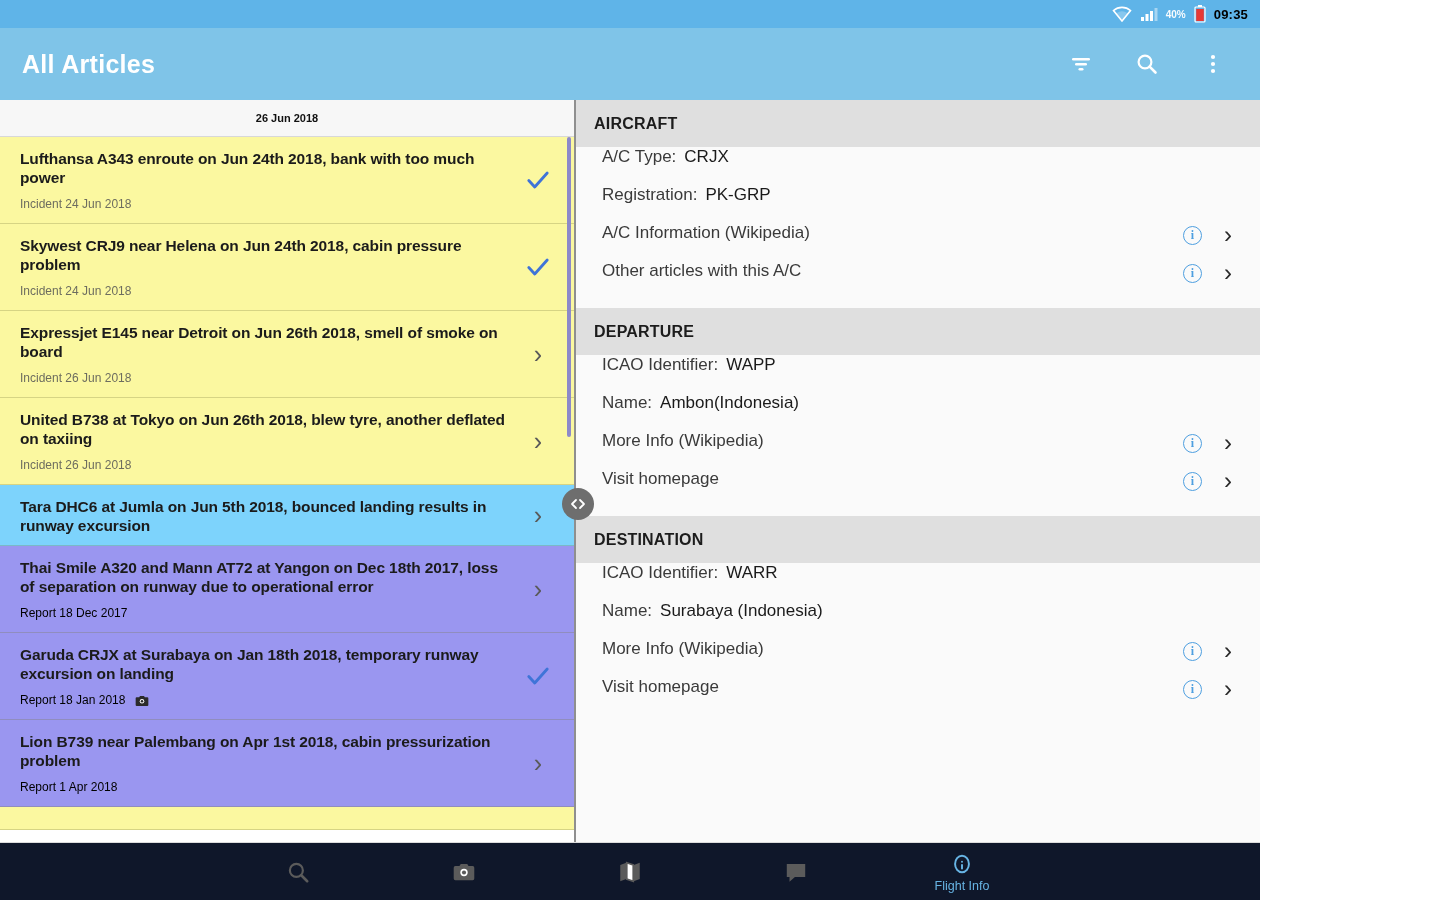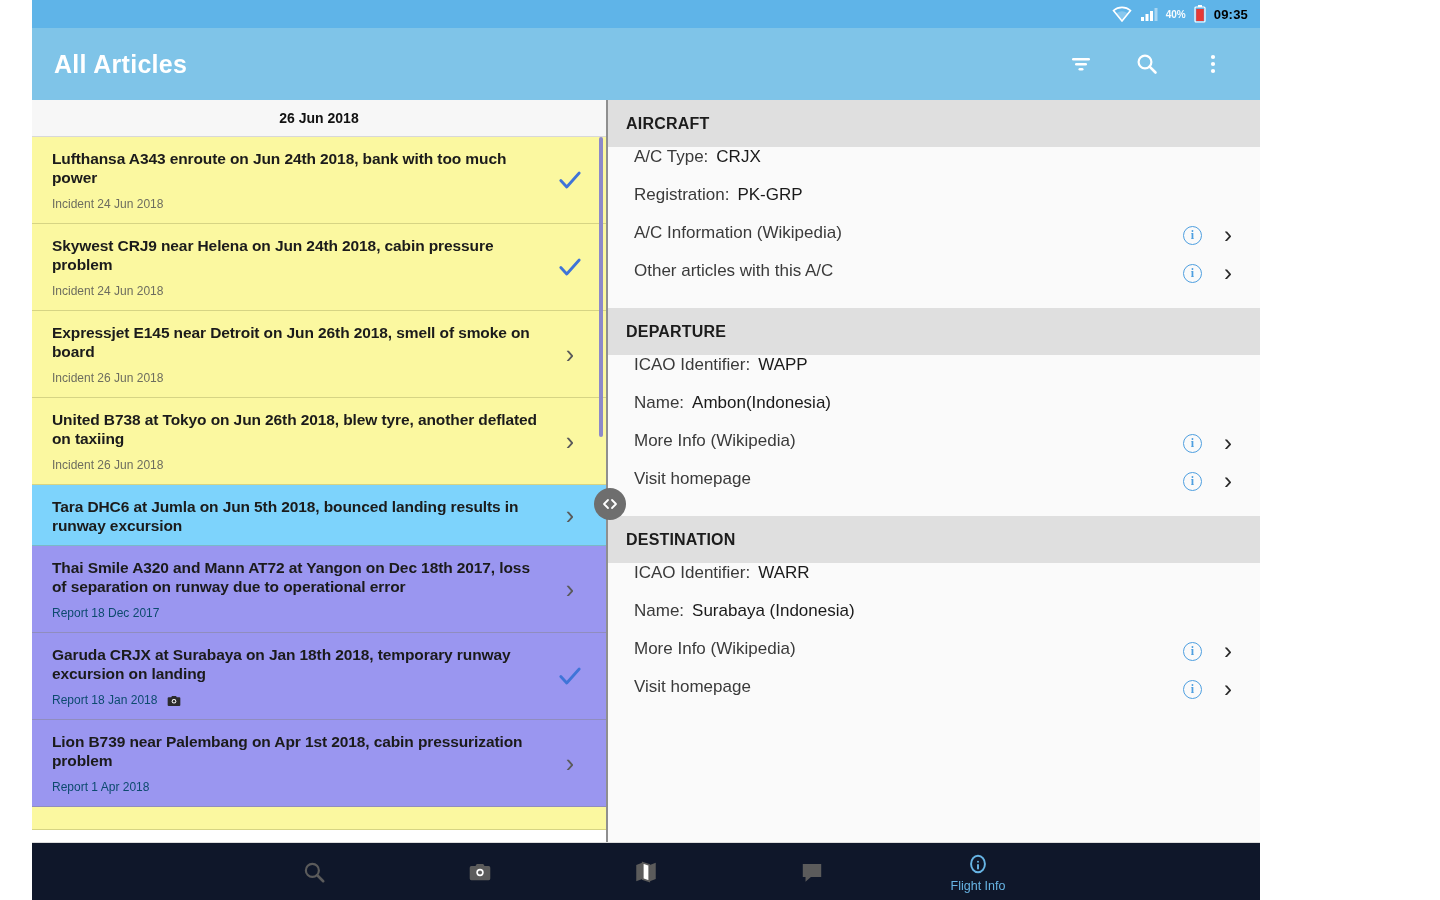--- a/index.html
+++ b/index.html
@@ -1,21 +1,21 @@
 <!DOCTYPE html>
 <html><head>
 <meta charset="utf-8">
 <style>
   * { box-sizing: border-box; margin: 0; padding: 0; }
   html, body {
     width: 1440px; height: 900px;
     font-family: "Liberation Sans", sans-serif;
     background: #ffffff; overflow: hidden;
   }
-  .screen { position: relative; width: 1260px; height: 900px; display: flex; flex-direction: column; padding-left: 32px; }
+  .screen { position: relative; width: 1260px; height: 900px; display: flex; flex-direction: column; }
 
   
   .statusbar {
     height: 28px; background: #5fb4e8; flex: 0 0 28px;
     display: flex; align-items: center; justify-content: flex-end;
     padding-right: 12px; gap: 8px; color: #ffffff;
   }
   .statusbar .sb-item { display: flex; align-items: center; }
   .sb-clock { font-size: 13px; font-weight: bold; letter-spacing: .2px; color:#000000; }
   .sb-pct { font-size: 10px; font-weight: bold; opacity: .95; }
@@ -33,40 +33,40 @@
   .content { flex: 1 1 auto; display: flex; min-height: 0; position: relative; }
 
   
   .listpane {
     width: 576px; flex: 0 0 576px; background: #ffffff;
     border-right: 2px solid #8f8f8f; position: relative; overflow: hidden;
   }
   .list-datehdr {
     height: 37px; background: #f7f7f7; border-bottom: 1px solid #d8d8d8;
     display: flex; align-items: center; justify-content: center;
-    font-size: 14px; font-weight: bold; color: #111;
+    font-size: 11px; font-weight: bold; color: #111;
   }
   .row {
     position: relative; padding: 12px 60px 10px 20px;
     border-bottom: 1px solid rgba(120,120,60,.28);
     cursor: pointer;
   }
   .row.yellow  { background: #fbf8a0; }
   .row.orange  { background: #fcc járművek; }
   .row.orange  { background: #7dd3fc; }
   .row.purple  { background: #9a96f0; }
   .row-title {
     font-size: 15.5px; font-weight: bold; color: #1b1b1b; line-height: 19px;
     letter-spacing: -0.1px;
   }
   .row-sub {
     margin-top: 9px; font-size: 12px; color: #6d6d5f; line-height: 17px;
     display: flex; align-items: center; gap: 9px;
   }
-  .row.purple .row-sub { color: #0c4a6e; }
+  .row.purple .row-sub { color: #000000; }
   .row.orange .row-sub { color: #6b5a13; }
   .row-acc {
     position: absolute; right: 22px; top: 50%; transform: translateY(-50%);
     display: flex; align-items: center; justify-content: center;
     width: 28px; height: 28px;
   }
   .chev-gray { color: #5a5a5a; font-size: 25px; line-height: 1; font-weight: 500; }
   .row-mini { display: inline-flex; align-items: center; }
 
   

